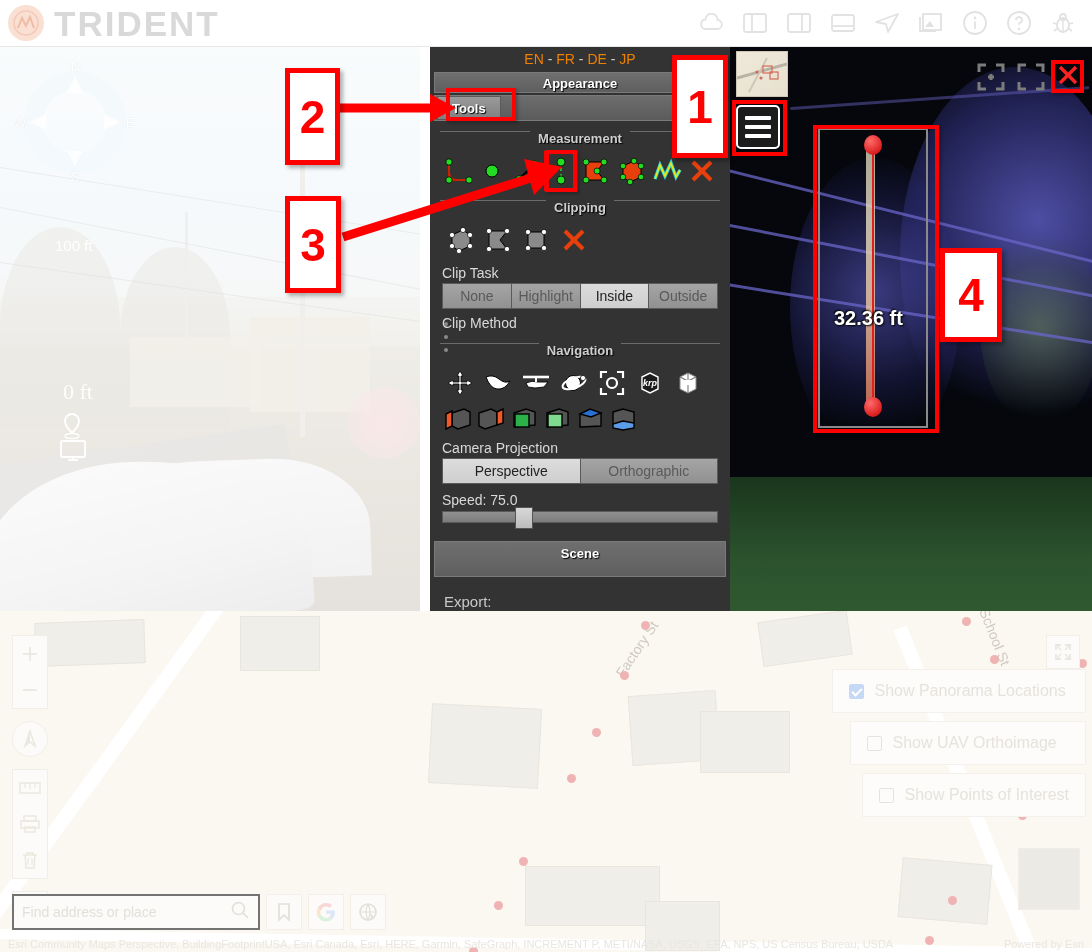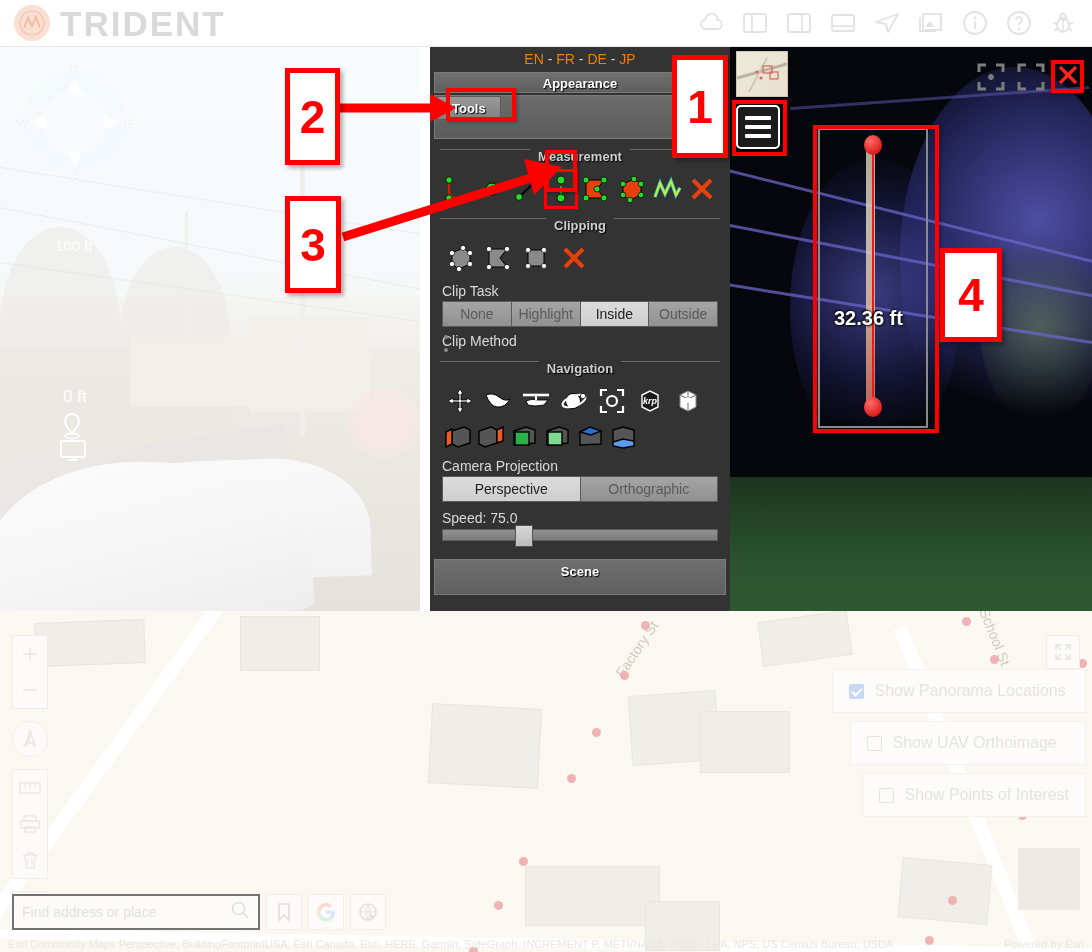--- a/index.html
+++ b/index.html
@@ -9,21 +9,21 @@
     background: #ffffff;
     position: relative;
   }
 
   
   #header {
     position: absolute; left: 0; top: 0; width: 1092px; height: 47px;
     background: #ffffff; border-bottom: 1px solid #e7e7e7;
     display: flex; align-items: center; z-index: 40;
   }
-  #logo-wrap { display: flex; align-items: center; padding-left: 14px; }
+  #logo-wrap { display: flex; align-items: center; padding-left: 8px; }
   #logo-mark {
     width: 36px; height: 36px; border-radius: 50%;
     background: #fadfd3; display: flex; align-items: center; justify-content: center;
   }
   #logo-mark svg { display: block; }
   #logo-text {
     font-size: 35px; font-weight: bold; letter-spacing: 2px;
     color: #d9d9d9; margin-left: 10px; line-height: 1;
   }
   #header-icons {
@@ -79,21 +79,21 @@
     background: rgba(255,255,255,0.70); pointer-events:none;
   }
   #compass {
     position:absolute; left:10px; top:10px; width:130px; height:130px;
     color: #ffffff; opacity:.92;
   }
   .cmp-letter { position:absolute; font-size:13px; color:#fff; text-shadow:0 0 2px rgba(0,0,0,.12); }
   .cmp-disc { position:absolute; left:33px; top:33px; width:64px; height:64px; border-radius:50%; background: rgba(255,255,255,.45); }
   .cmp-halo { position:absolute; left:14px; top:14px; width:102px; height:102px; border-radius:50%; background: rgba(235,245,252,.35); }
   #scale100 { position:absolute; left:55px; top:190px; color:#fff; font-size:15px; opacity:.95; }
-  #scale0 { position:absolute; left:63px; top:340px; color:#fff; font-size:17px; opacity:.95; }
+  #scale0 { position:absolute; left:63px; top:332px; color:#fff; font-size:22px; opacity:.95;font-family:Liberation Serif, serif; }
   #pin-icon { position:absolute; left:60px; top:365px; width:24px; height:28px; }
   #screen-icon { position:absolute; left:58px; top:392px; width:30px; height:24px; }
   #pano-dots {
     position:absolute; left:442px; top:322px; width:8px; height:30px; z-index: 26;
     display:flex; flex-direction:column; justify-content:space-between; align-items:center;
   }
   #pano-dots i { display:block; width:4px; height:4px; border-radius:50%; background:#8a8a8a; }
   .pano-sun { position:absolute; left:348px; top:340px; width:72px; height:72px; border-radius:50%;
               background: radial-gradient(circle, rgba(236,176,176,.95) 0%, rgba(236,176,176,.55) 60%, rgba(236,176,176,0) 100%); }
 
@@ -104,22 +104,22 @@
     font-size:13px;
   }
   #lang { text-align:center; color:#f08000; font-size:14px; padding:4px 0 3px; }
   #lang span.sep { color:#cfcfcf; }
   .acc-head {
     margin: 2px 4px; height: 21px; line-height: 21px;
     background: linear-gradient(180deg,#6f6f6f 0%, #5f5f5f 100%);
     border:1px solid #7a7a7a; color:#ffffff; font-weight:bold; font-size:13px;
     text-align:center; text-shadow: 1px 1px 1px #000;
   }
-  .acc-row { margin: 2px 4px 4px; height:44px; background: linear-gradient(180deg,#6d6d6d,#5b5b5b);
-             border:1px solid #7a7a7a; display:flex; align-items:flex-start; }
+  .acc-row { margin: 2px 4px 4px; height:26px; background: linear-gradient(180deg,#6d6d6d,#5b5b5b);
+             border:1px solid #7a7a7a; display:flex; align-items:flex-end; }
   .tool-btn {
     height:24px; padding:0 14px; margin-left:2px; line-height:24px;
     background: linear-gradient(180deg,#9a9a9a,#808080); border:1px solid #5a5a5a;
     color:#ffffff; font-weight:bold; font-size:13px; text-shadow:1px 1px 1px #000;
   }
   .legend {
     display:flex; gap:8px; color:#cfcfcf;
     font-weight:bold; font-size:13px; margin: 10px 10px 4px; text-shadow:1px 1px 1px #000;
   }
   .legend:before, .legend:after { content:""; flex:1; height:1px; background:#6b6b6b; }

